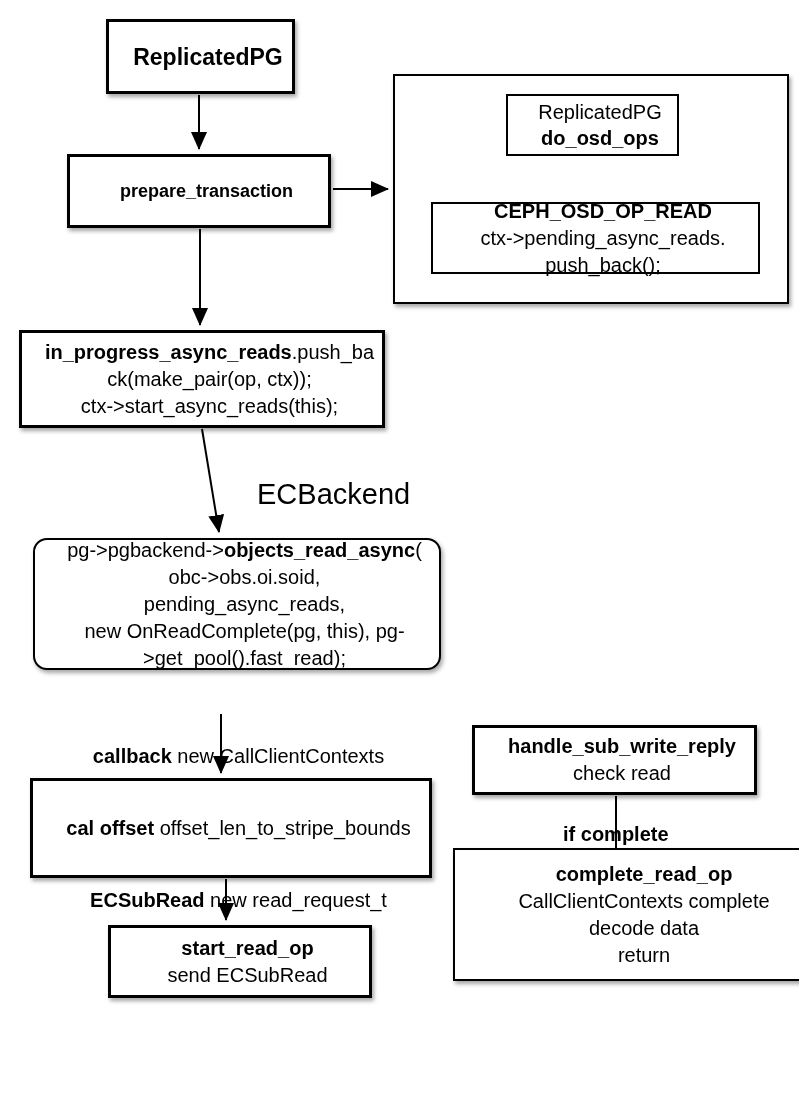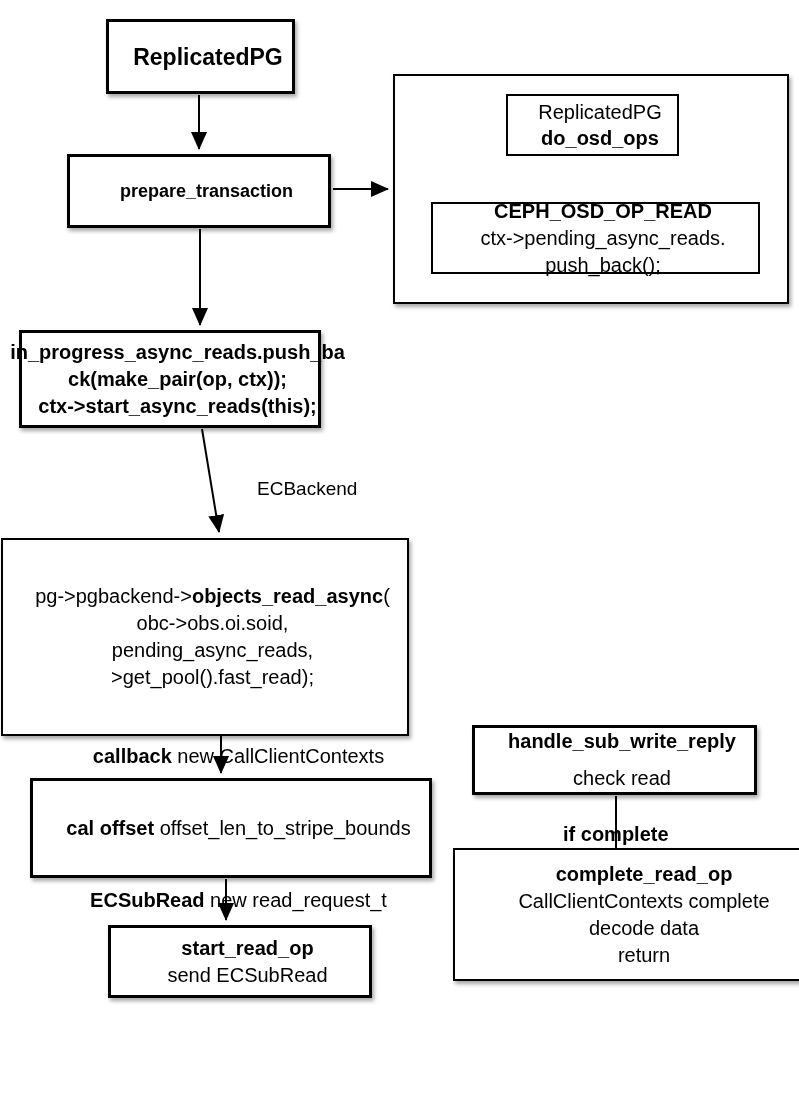--- a/index.html
+++ b/index.html
@@ -47,21 +47,21 @@
     box-sizing: border-box;
     background: #ffffff;
     border: 2px solid #000;
     box-shadow: 2px 3px 4px rgba(0,0,0,0.35);
   }
   .t23 { font-size: 23px; line-height: 32px; }
   .t24 { font-size: 18px; line-height: 28px; }
   .lh26 { line-height: 26px; }
   .float-label {
     position: absolute;
-    font-size: 19px;
+    font-size: 29px;
     white-space: nowrap;
   }
   .small-label {
     position: absolute;
     font-size: 20px;
     white-space: nowrap;
   }
 </style>
 </head>
 <body>
@@ -98,47 +98,48 @@
     <span class="ln">ReplicatedPG</span>
     <span class="ln b">do_osd_ops</span>
   </div>
 
   <div class="node bd2" style="left:431px; top:202px; width:329px; height:72px; box-shadow:none;">
     <span class="ln b">CEPH_OSD_OP_READ</span>
     <span class="ln">ctx-&gt;pending_async_reads.</span>
     <span class="ln">push_back();</span>
   </div>
 
-  <div class="node" style="left:19px; top:330px; width:302px; height:98px;font-weight:bold;">
+  <div class="node" style="left:19px; top:330px; width:366px; height:98px;">
     <span class="ln"><b>in_progress_async_reads</b><span>.push_ba</span></span>
     <span class="ln">ck(make_pair(op, ctx));</span>
     <span class="ln">ctx-&gt;start_async_reads(this);</span>
   </div>
 
   <div class="float-label" style="left:257px; top:478px;">ECBackend</div>
 
-  <div class="node bd2" style="left:1px; top:538px; width:408px; height:198px;">
+  <div class="node bd2" style="left:33px; top:538px; width:408px; height:132px;border-radius:14px;">
     <span class="ln"><span>pg-&gt;pgbackend-&gt;</span><b>objects_read_async</b><span>(</span></span>
     <span class="ln">obc-&gt;obs.oi.soid,</span>
     <span class="ln">pending_async_reads,</span>
+    <span class="ln">new OnReadComplete(pg, this), pg-</span>
     <span class="ln">&gt;get_pool().fast_read);</span>
   </div>
 
   <div class="node" style="left:30px; top:778px; width:402px; height:100px;gap:45px;">
     <span class="ln"><b>callback</b><span> new CallClientContexts</span></span>
     <span class="ln"><b>cal offset</b><span> offset_len_to_stripe_bounds</span></span>
     <span class="ln"><b>ECSubRead</b><span> new read_request_t</span></span>
   </div>
 
   <div class="node" style="left:108px; top:925px; width:264px; height:73px;">
     <span class="ln b">start_read_op</span>
     <span class="ln">send ECSubRead</span>
   </div>
 
-  <div class="node" style="left:472px; top:725px; width:285px; height:70px;justify-content:space-between;">
+  <div class="node" style="left:472px; top:725px; width:285px; height:70px;">
     <span class="ln b">handle_sub_write_reply</span>
     <span class="ln">check read</span>
   </div>
 
   <div class="small-label" style="left:563px; top:823px;font-weight:bold;">if complete</div>
 
   <div class="node bd2" style="left:453px; top:848px; width:367px; height:133px;">
     <span class="ln b">complete_read_op</span>
     <span class="ln">CallClientContexts complete</span>
     <span class="ln">decode data</span>

